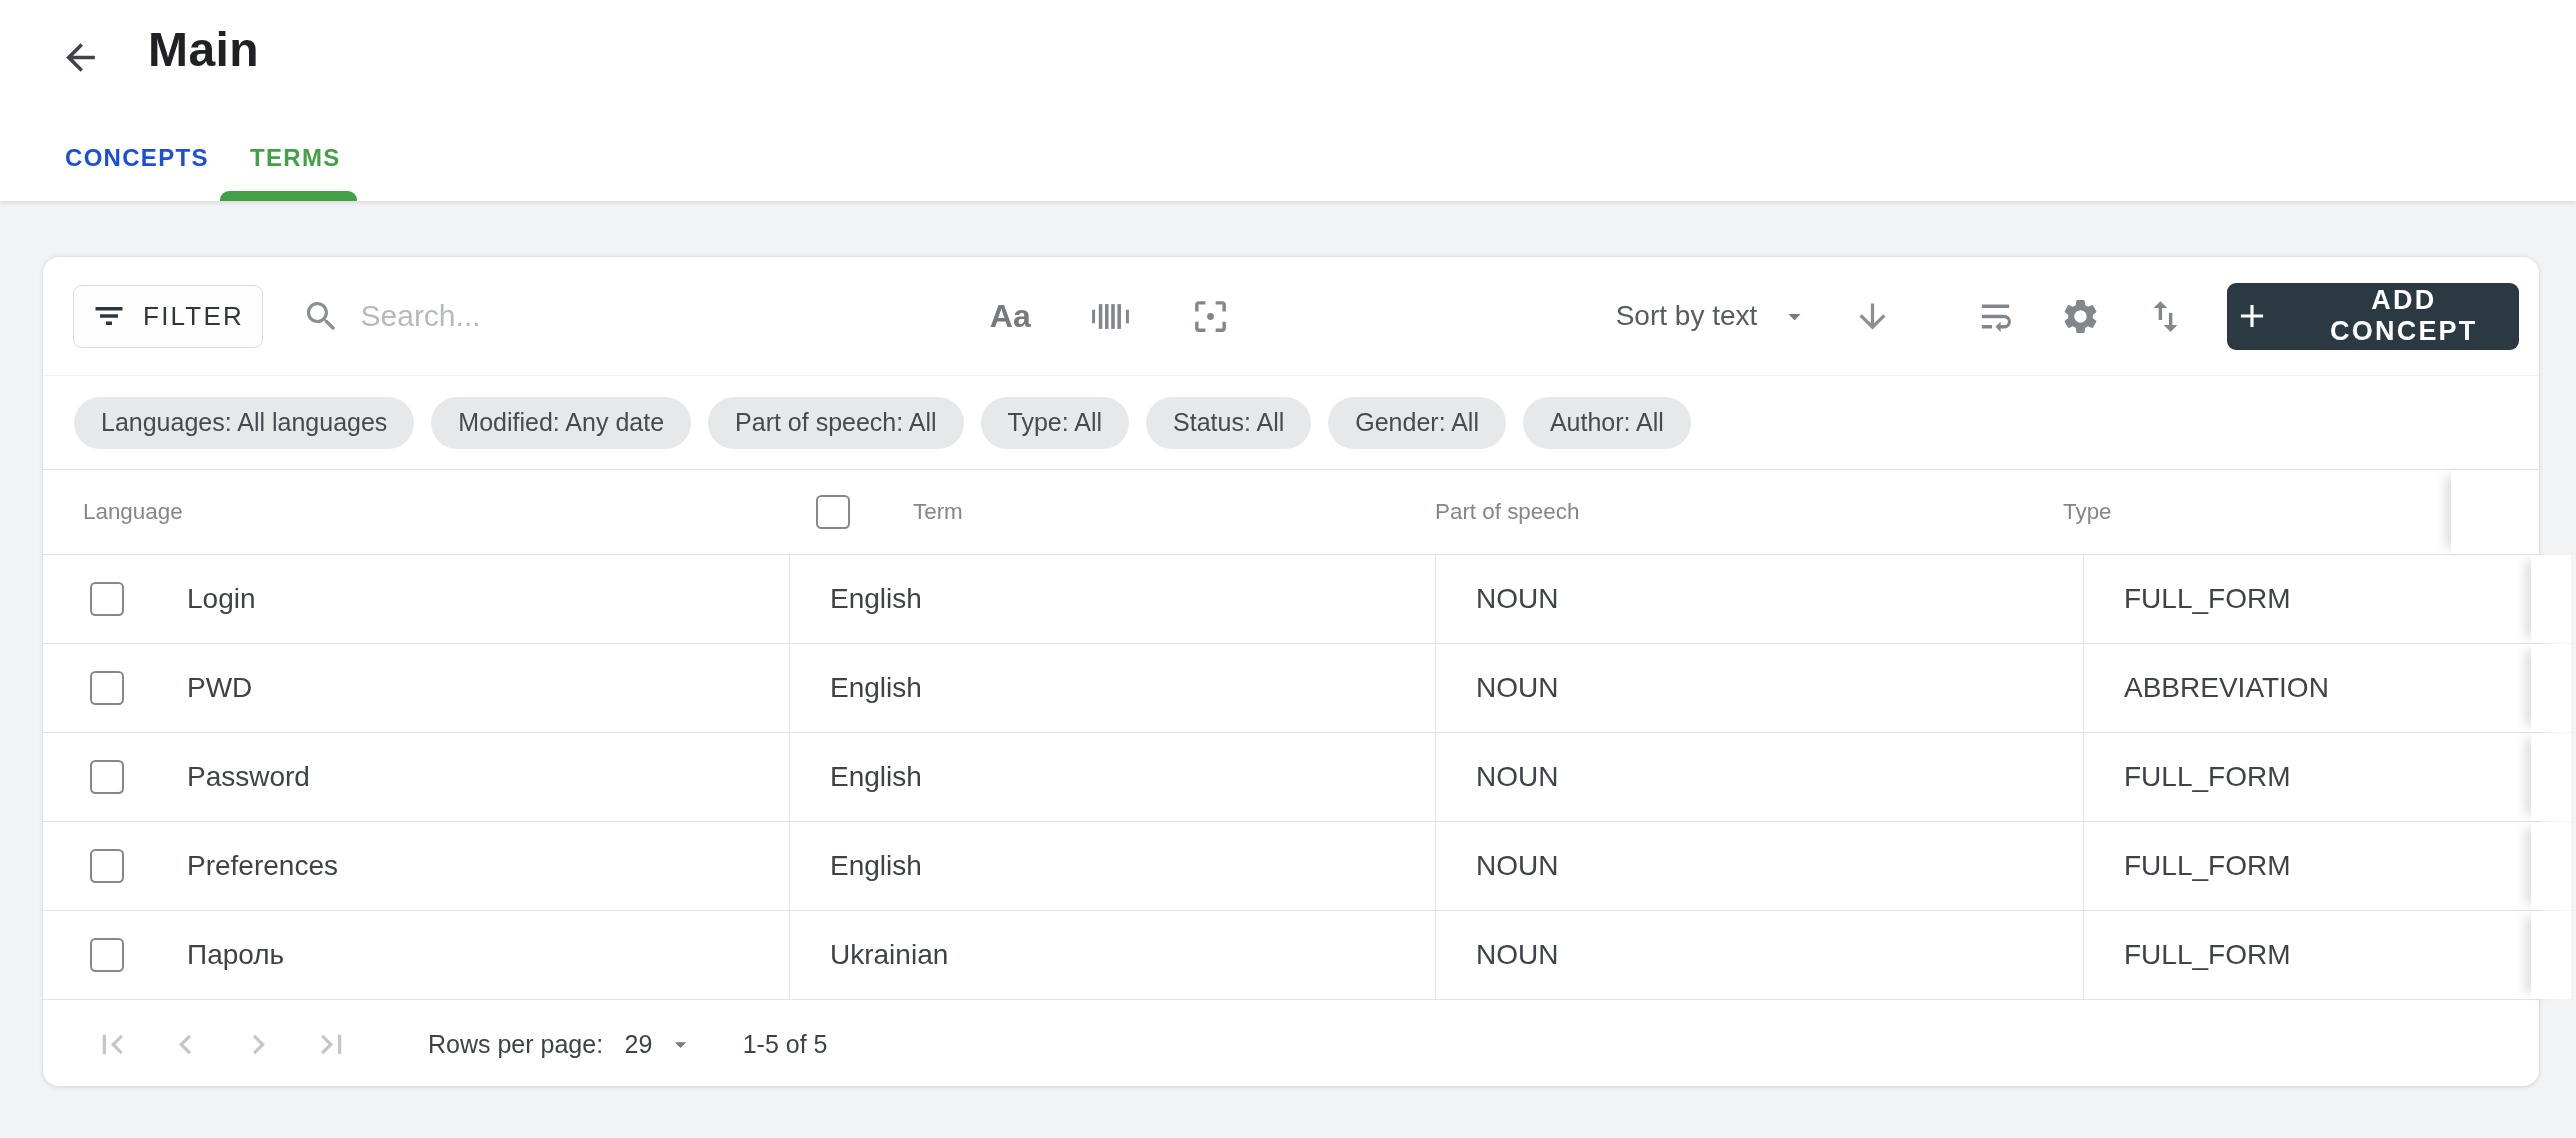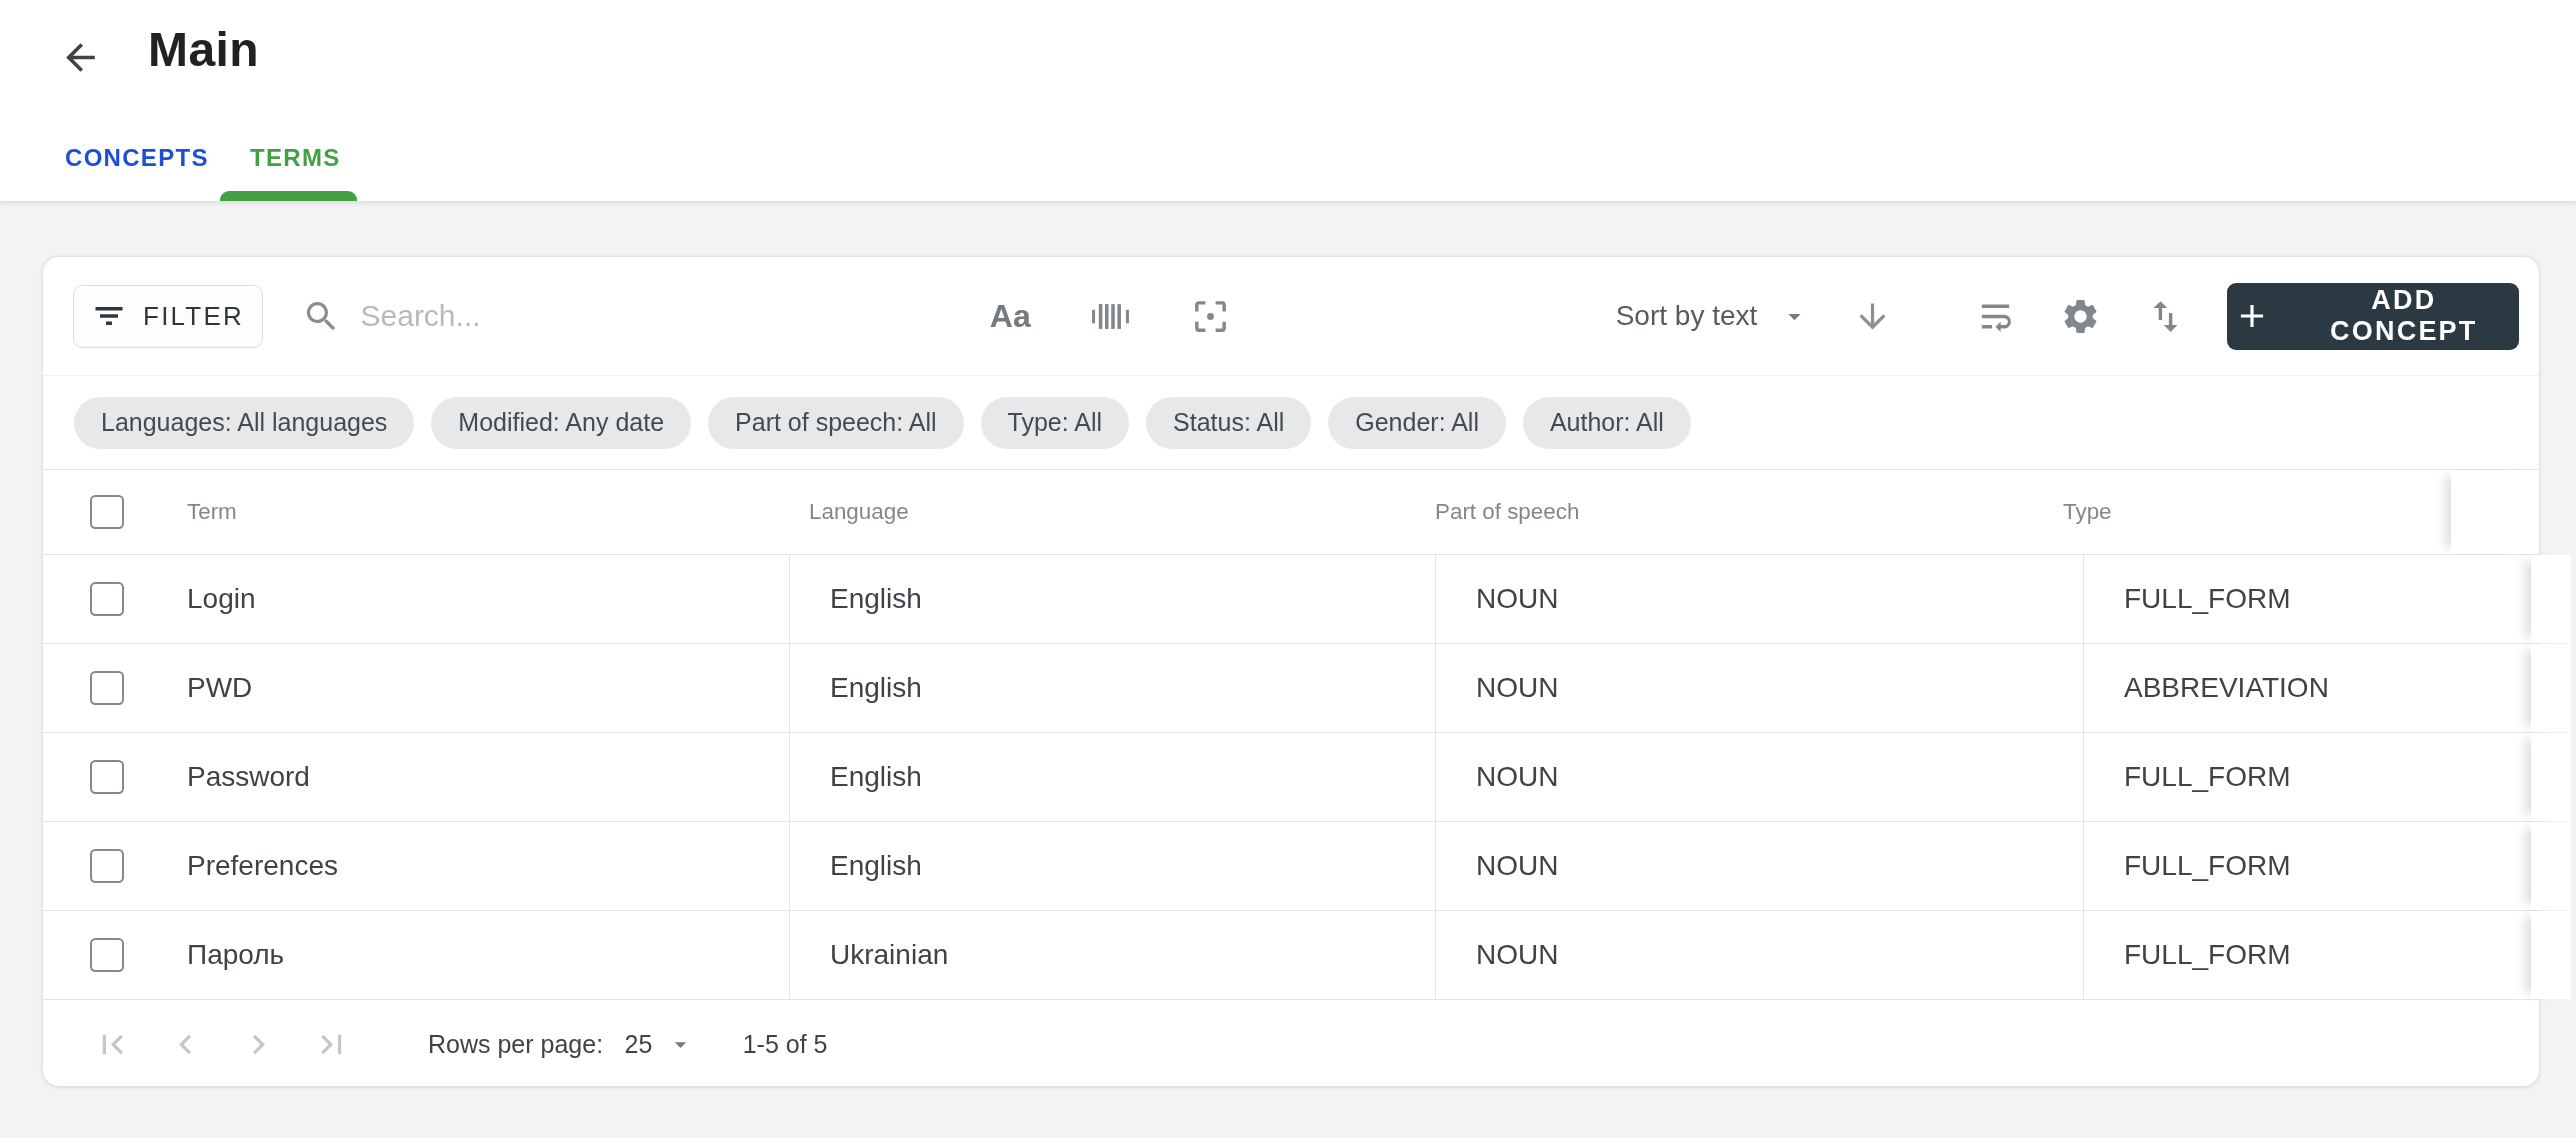--- a/index.html
+++ b/index.html
@@ -262,27 +262,27 @@
     <div class="chip">Part of speech: All</div>
     <div class="chip">Type: All</div>
     <div class="chip">Status: All</div>
     <div class="chip">Gender: All</div>
     <div class="chip">Author: All</div>
   </div>
 
   <div class="table">
 
     <div class="trow thead-row">
+      <div class="cell">
+          <span class="th-label">Language</span>
+        </div>
       <div class="cell cell-first">
         <span class="checkbox"></span>
         <span class="th-label">Term</span>
       </div>
-      <div class="cell">
-          <span class="th-label">Language</span>
-        </div>
       <div class="cell">
           <span class="th-label">Part of speech</span>
         </div>
       <div class="cell">
           <span class="th-label">Type</span>
         </div>
       <div class="cell sticky-cell"></div>
     </div>
 
     <div class="trow tbody-row">
@@ -389,21 +389,21 @@
         </svg>
     </button>
     <button class="pg-btn">
       <svg width="39" height="39" viewBox="0 0 24 24">
           <path fill="#c4c7ca" d="M5.59 7.41L10.18 12l-4.59 4.59L7 18l6-6-6-6zM16 6h2v12h-2z"></path>
         </svg>
     </button>
 
     <span class="pg-text rpp-label">Rows per page:</span>
     <span class="rpp-value-group">
-      <span class="pg-text">25</span>
+      <span class="pg-text">29</span>
       <span>
         <svg width="27" height="27" viewBox="0 0 24 24">
             <path fill="#757a7f" d="M7 10l5 5 5-5z"></path>
           </svg>
       </span>
     </span>
     <span class="pg-text range-label">1-5 of 5</span>
   </div>
 
 </div>

